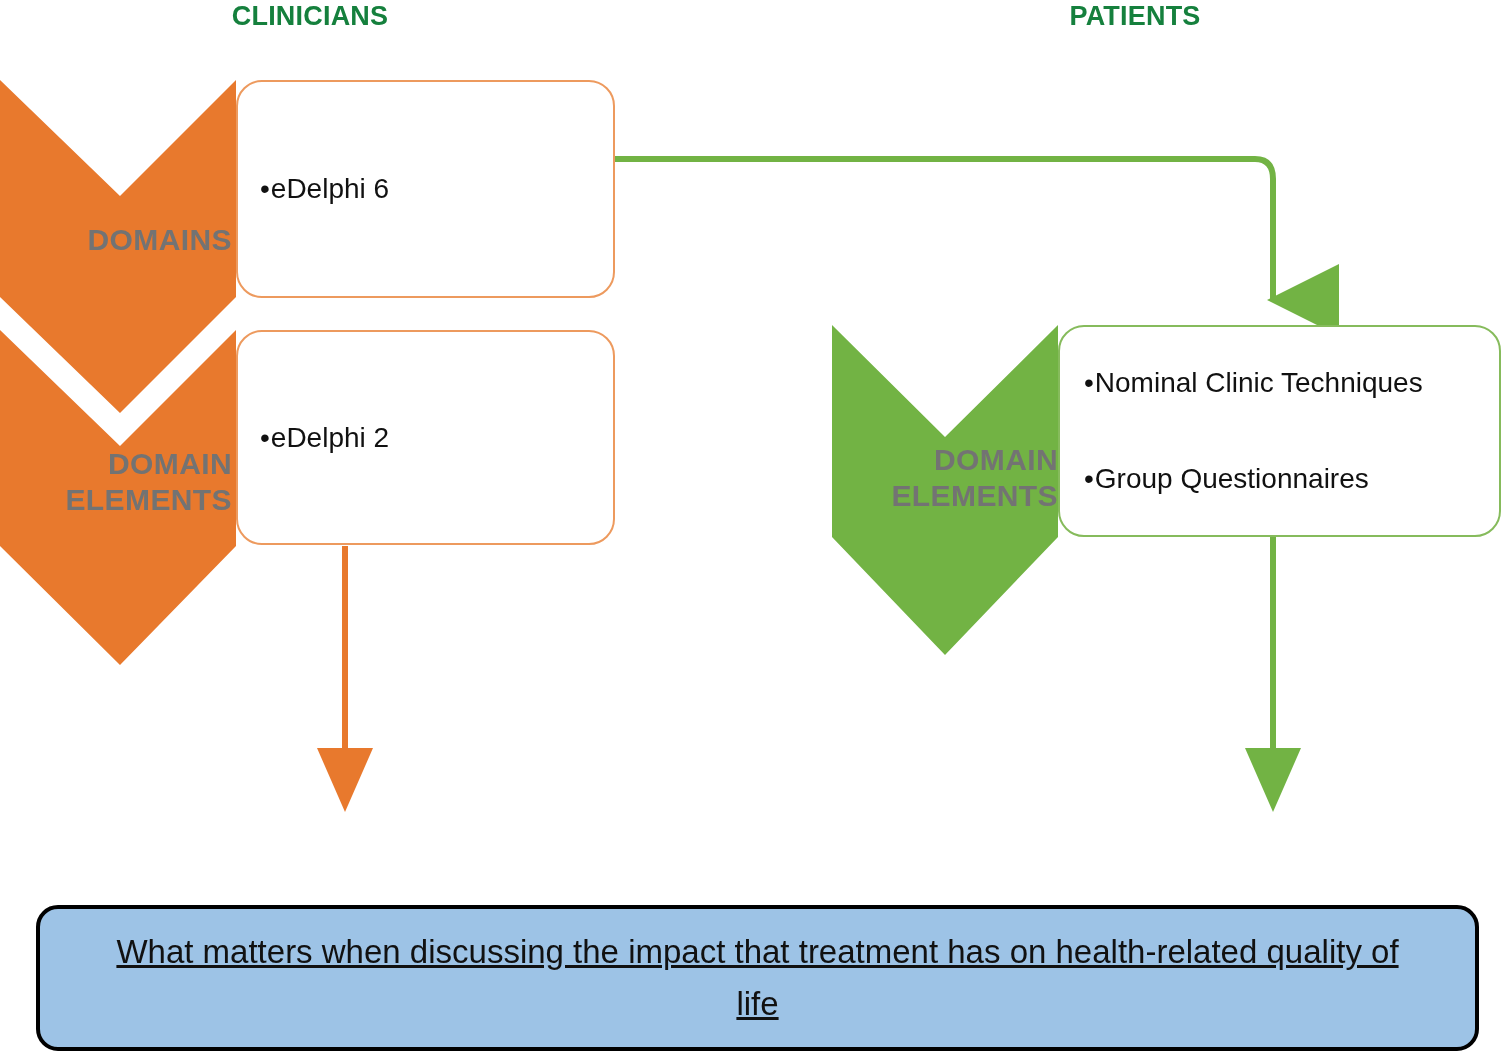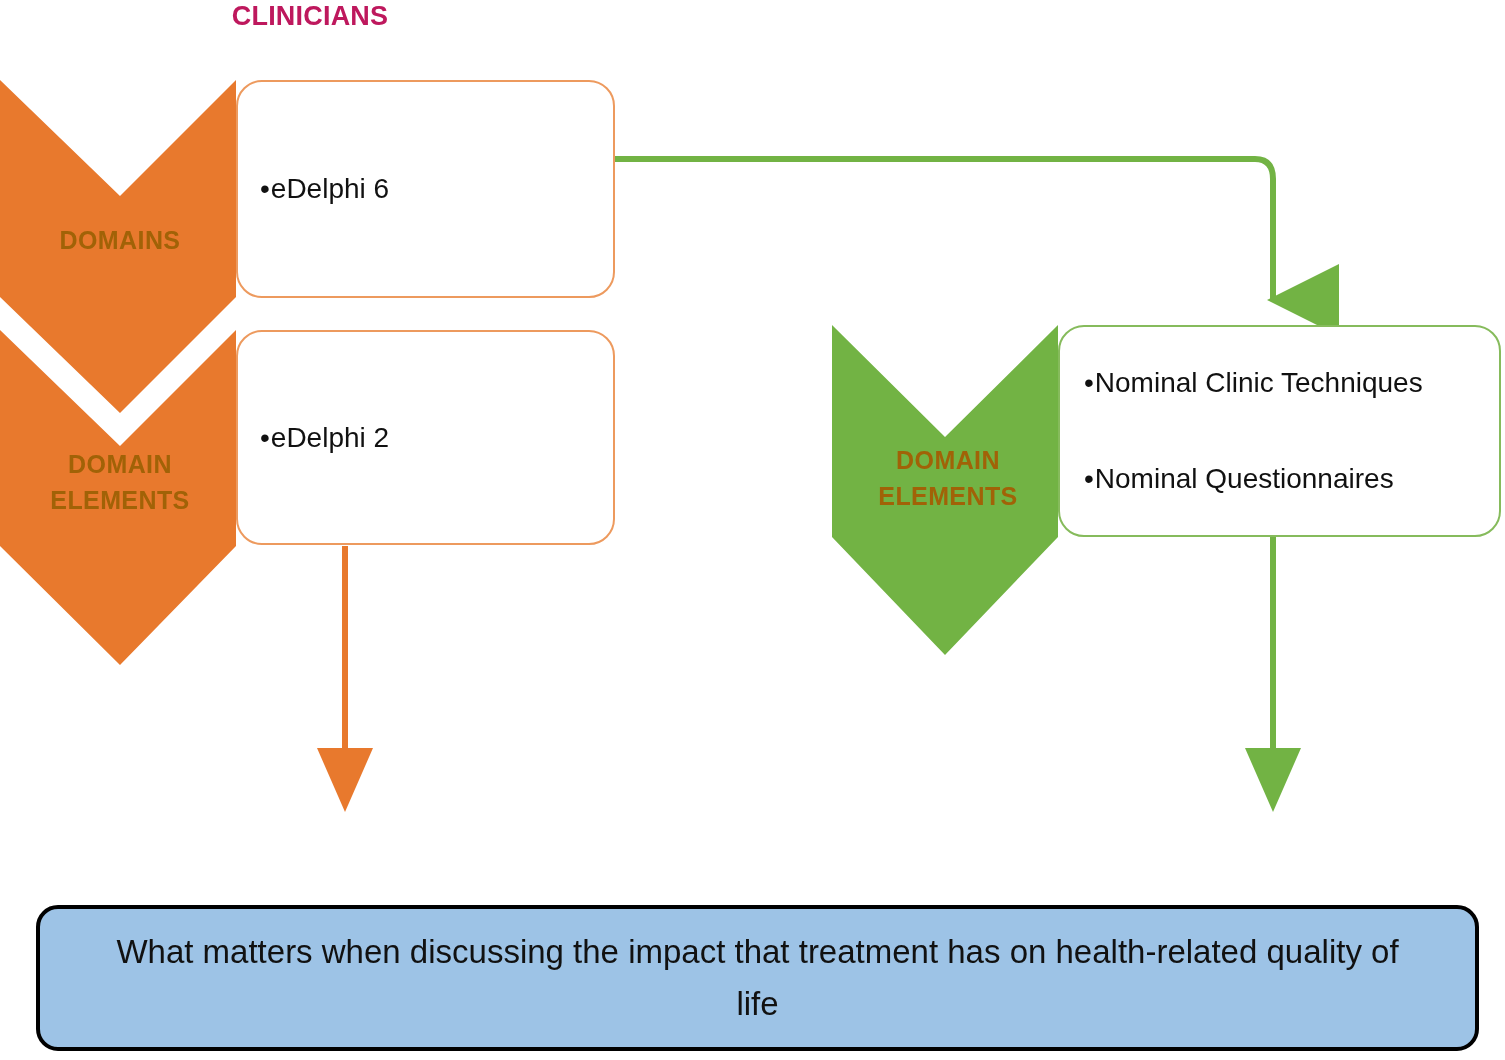--- a/index.html
+++ b/index.html
@@ -19,21 +19,21 @@
     background: #ffffff;
     overflow: hidden;
   }
 
   
   .col-heading {
     position: absolute;
     font-weight: bold;
     font-size: 27px;
     letter-spacing: 0.2px;
-    color: #be185d;
+    color: #15803d;
     white-space: nowrap;
     text-align: center;
     line-height: 32px;
   }
   #heading-clinicians { left: 130px; top: 0px; width: 360px; }
   #heading-patients   { left: 955px; top: 0px; width: 360px; }
 
   
   #vector-layer {
     position: absolute;
@@ -74,25 +74,25 @@
     font-size: 28px;
     line-height: 34px;
     margin-right: 1px;
   }
   #box-patient-methods .bullet-line { padding-left: 24px; }
   #box-patient-methods .bullet-line + .bullet-line { margin-top: 62px; }
 
   
   .chevron-label {
     position: absolute;
-    color: #a16207;
+    color: #737373;
     font-weight: bold;
-    font-size: 25px;
+    font-size: 30px;
     line-height: 36px;
-    text-align: center;
+    text-align: right;
     letter-spacing: 0.4px;
     white-space: pre-line;
     pointer-events: none;
   }
   #label-domains        { left: 8px;  top: 222px; width: 224px; }
   #label-domain-elements{ left: 8px;  top: 446px; width: 224px; }
   #label-patient-domain-elements { left: 838px; top: 442px; width: 220px; }
 
   
   #summary-box {
@@ -109,28 +109,30 @@
     align-items: center;
     justify-content: center;
   }
   #summary-text {
     font-size: 33px;
     line-height: 52px;
     color: #111111;
     text-align: center;
     padding: 0 34px;
     max-width: 1330px;
+    text-decoration: underline;
   }
 </style>
 </head>
 <body>
 
 <div id="canvas">
 
   <div class="col-heading" id="heading-clinicians">CLINICIANS</div>
+  <div class="col-heading" id="heading-patients">PATIENTS</div>
 
   <svg id="vector-layer" viewBox="0 0 1505 1060" xmlns="http://www.w3.org/2000/svg">
 
     <defs>
       <marker id="arrow-green" viewBox="0 0 12 12" refX="6" refY="11" markerWidth="12" markerHeight="12" orient="auto-start-reverse">
         <path d="M 0 0 L 12 0 L 6 12 z" fill="#72B344"></path>
       </marker>
     </defs>
 
     <polygon points="0,80 120,196 236,80 236,297 120,413 0,297" fill="#E8792D"></polygon>
@@ -170,21 +172,21 @@
     </div>
   </div>
 
   <div class="content-box box-green" id="box-patient-methods">
     <div class="bullet-line">
       <span class="bullet-dot">•</span>
       <span>Nominal Clinic Techniques</span>
     </div>
     <div class="bullet-line">
       <span class="bullet-dot">•</span>
-      <span>Nominal Questionnaires</span>
+      <span>Group Questionnaires</span>
     </div>
   </div>
 
   <div id="summary-box">
     <div id="summary-text">What matters when discussing the impact that treatment has on health-related quality of life</div>
   </div>
 
 </div>
 
 </body></html>

